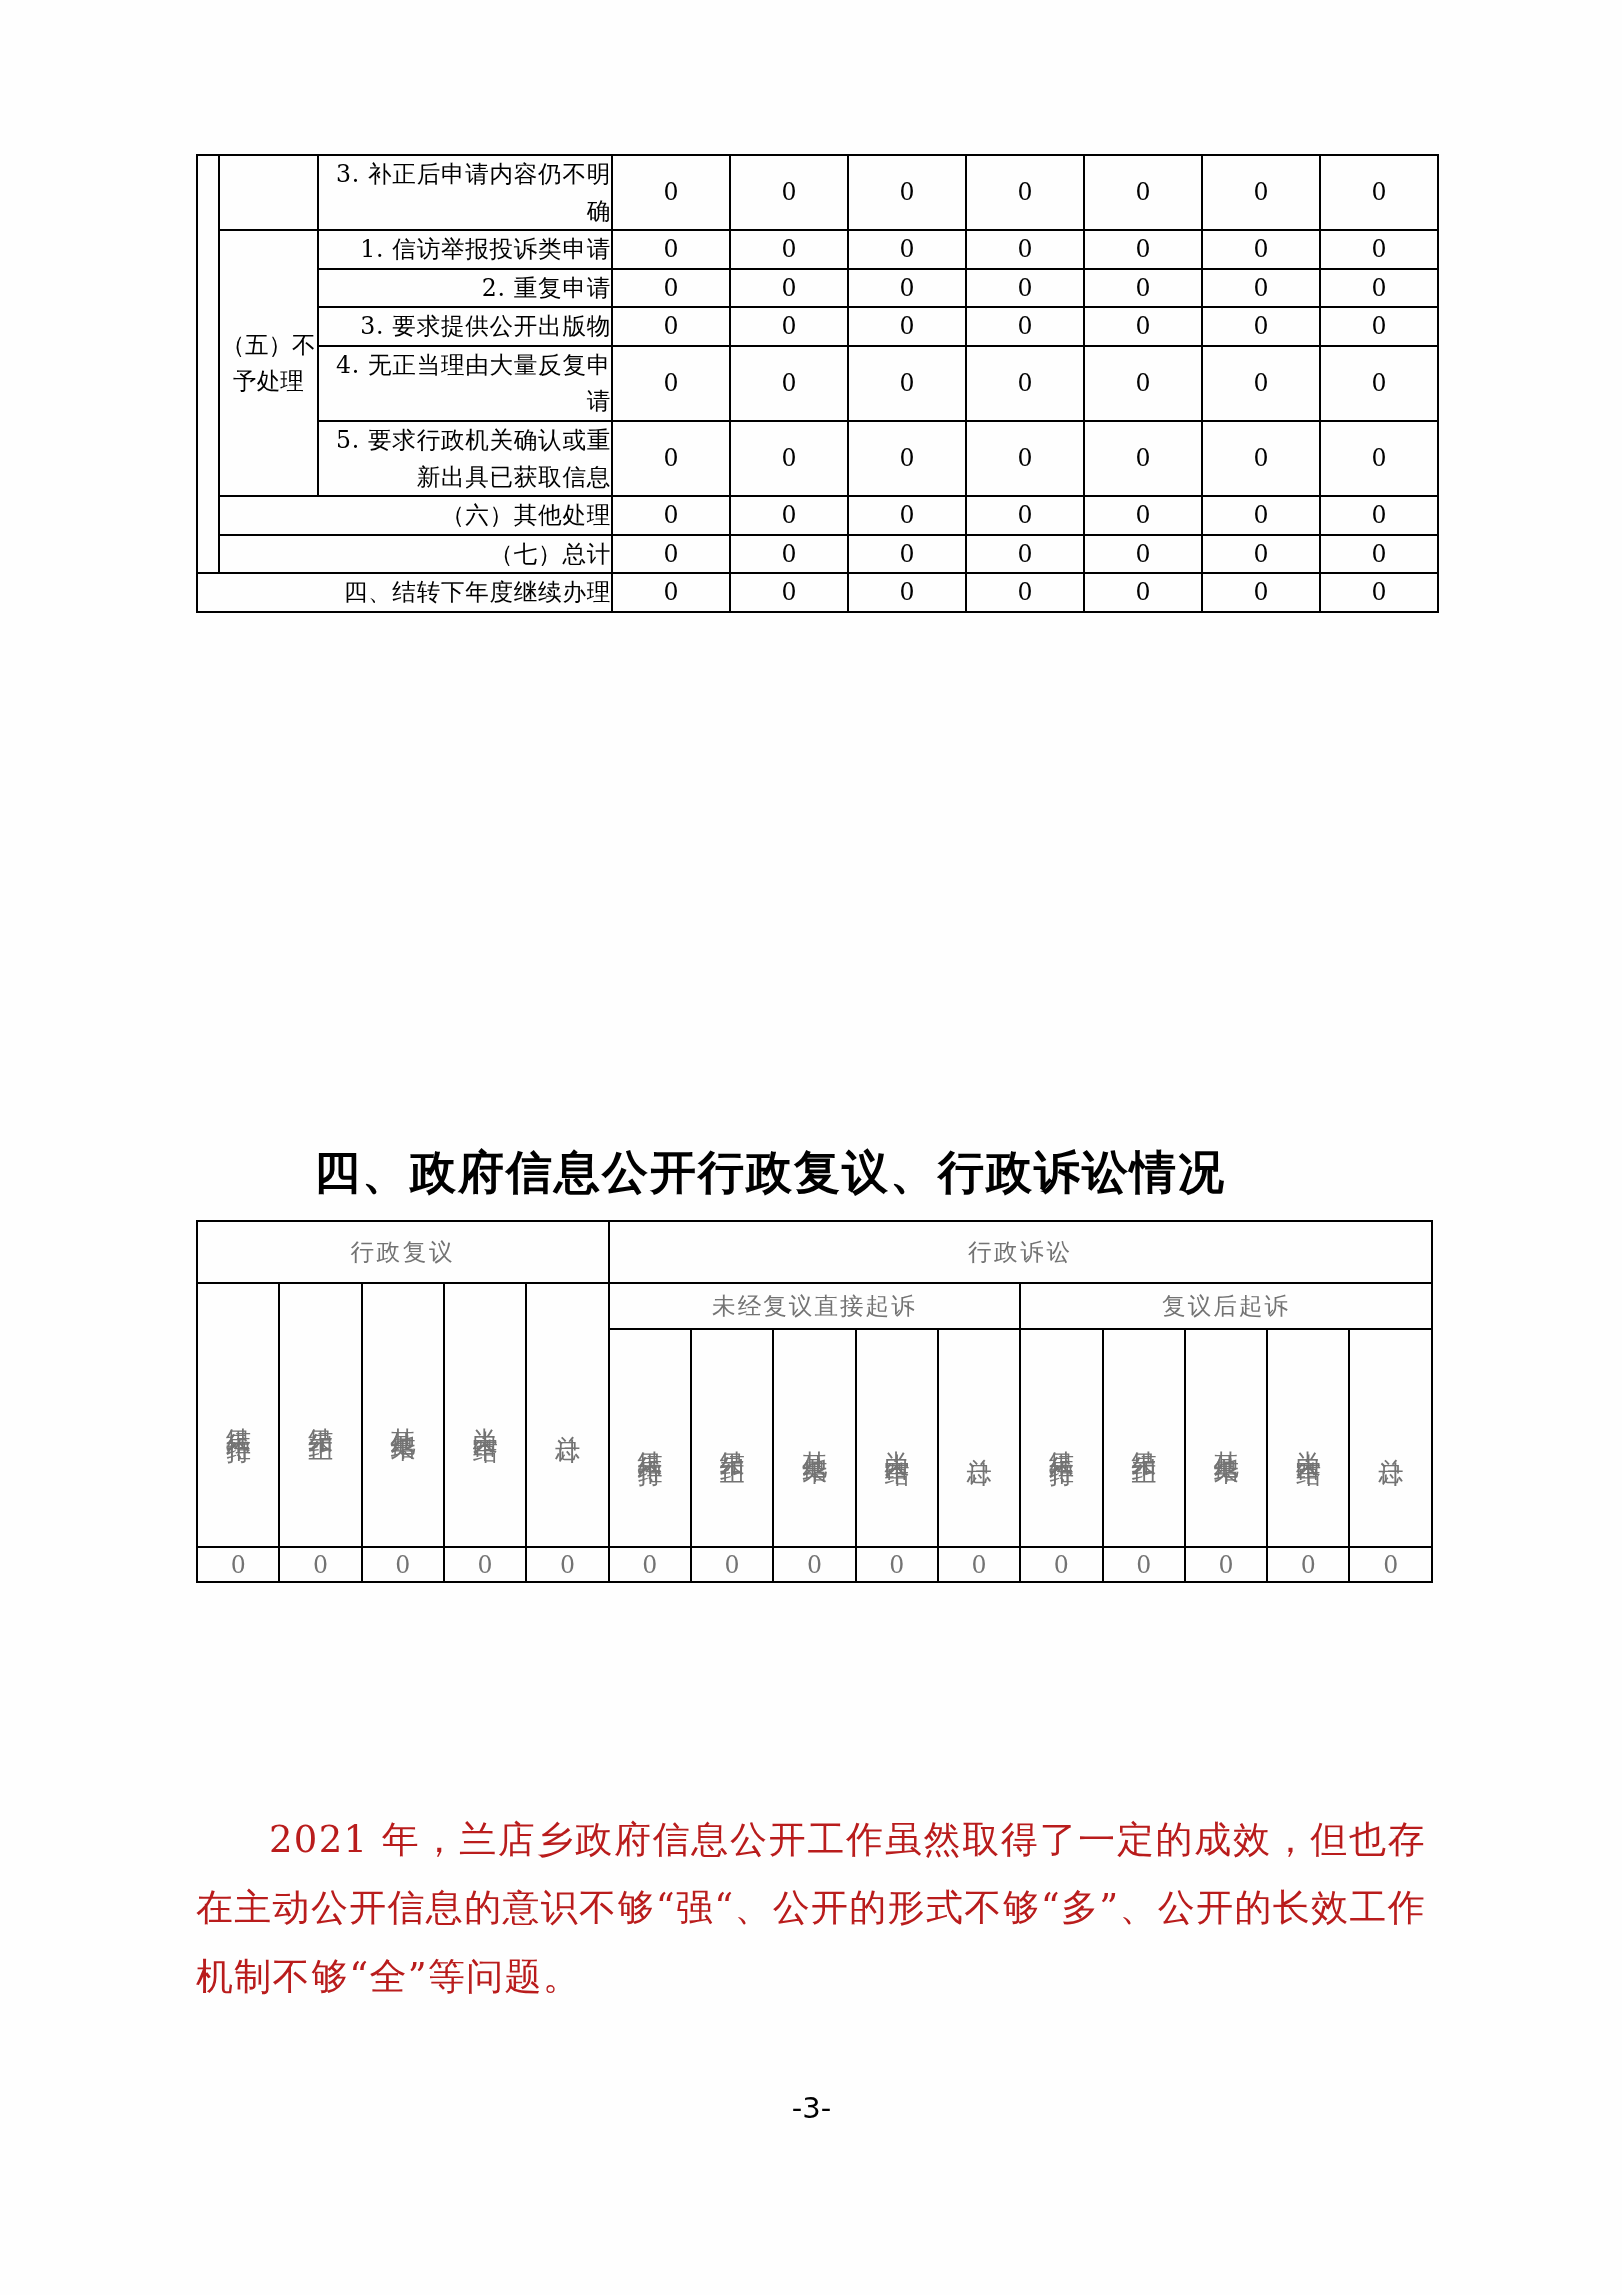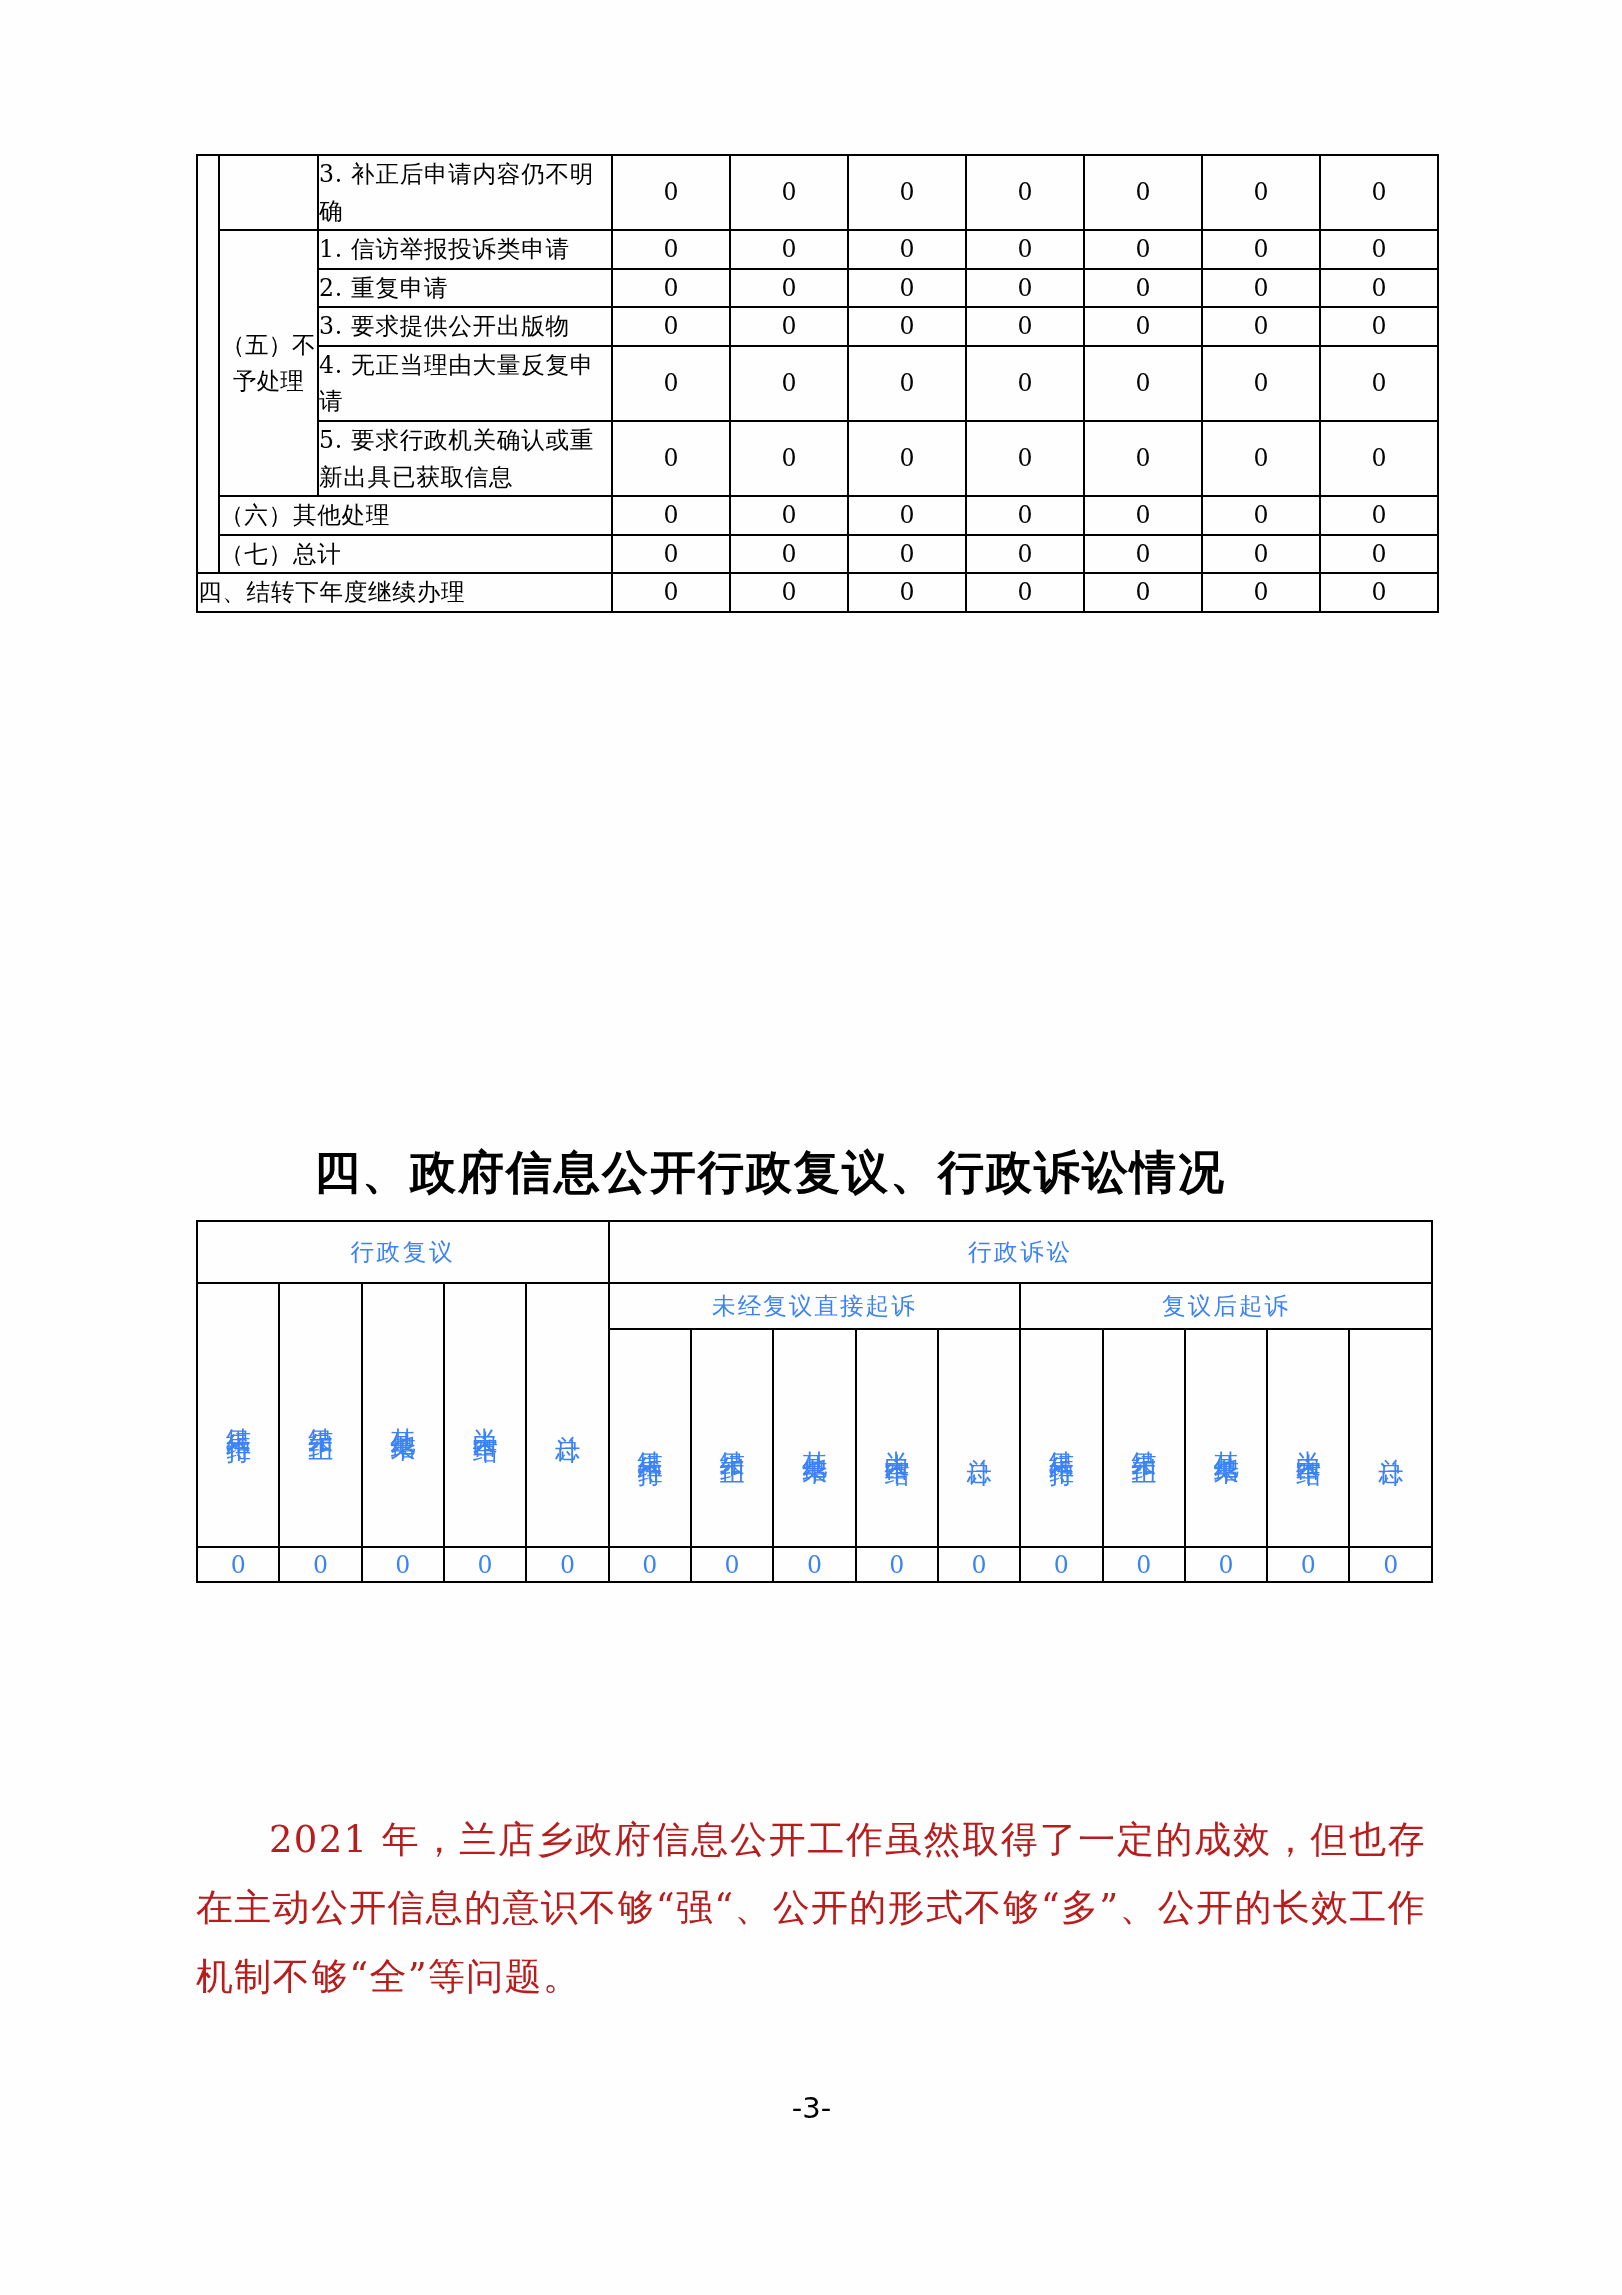--- a/index.html
+++ b/index.html
@@ -40,21 +40,21 @@
     border: 2px solid #000;
     padding: 0;
     vertical-align: middle;
     font-family: "DejaVu Serif", "Liberation Serif", serif;
     font-size: 23.6px;
     line-height: 1.55;
     color: #000;
   }
   .lbl {
     padding: 11.8px 10.5px 11.8px 13px;
-    text-align: left;
+    text-align: right;
     font-size: 23.6px;
     letter-spacing: 0.7px;
     margin-left: 40px;
   }
   .num {
     text-align: center;
     font-size: 26px;
     font-family: "DejaVu Serif", "Liberation Serif", serif;
     padding: 10.5px 0;
   }
@@ -92,21 +92,21 @@
     border-collapse: collapse;
     table-layout: fixed;
     width: 100%;
   }
   table.doc2 td {
     border: 2px solid #000;
     padding: 0;
     text-align: center;
     vertical-align: middle;
     font-size: 23.6px;
-    color: #3b82f6;
+    color: #737373;
   }
   .grp-hd {
     font-size: 26px;
     letter-spacing: 2.6px;
     padding: 17px 0 18.3px 0;
     height: 60px;
   }
   .sub-hd {
     font-size: 25px;
     letter-spacing: 2px;

